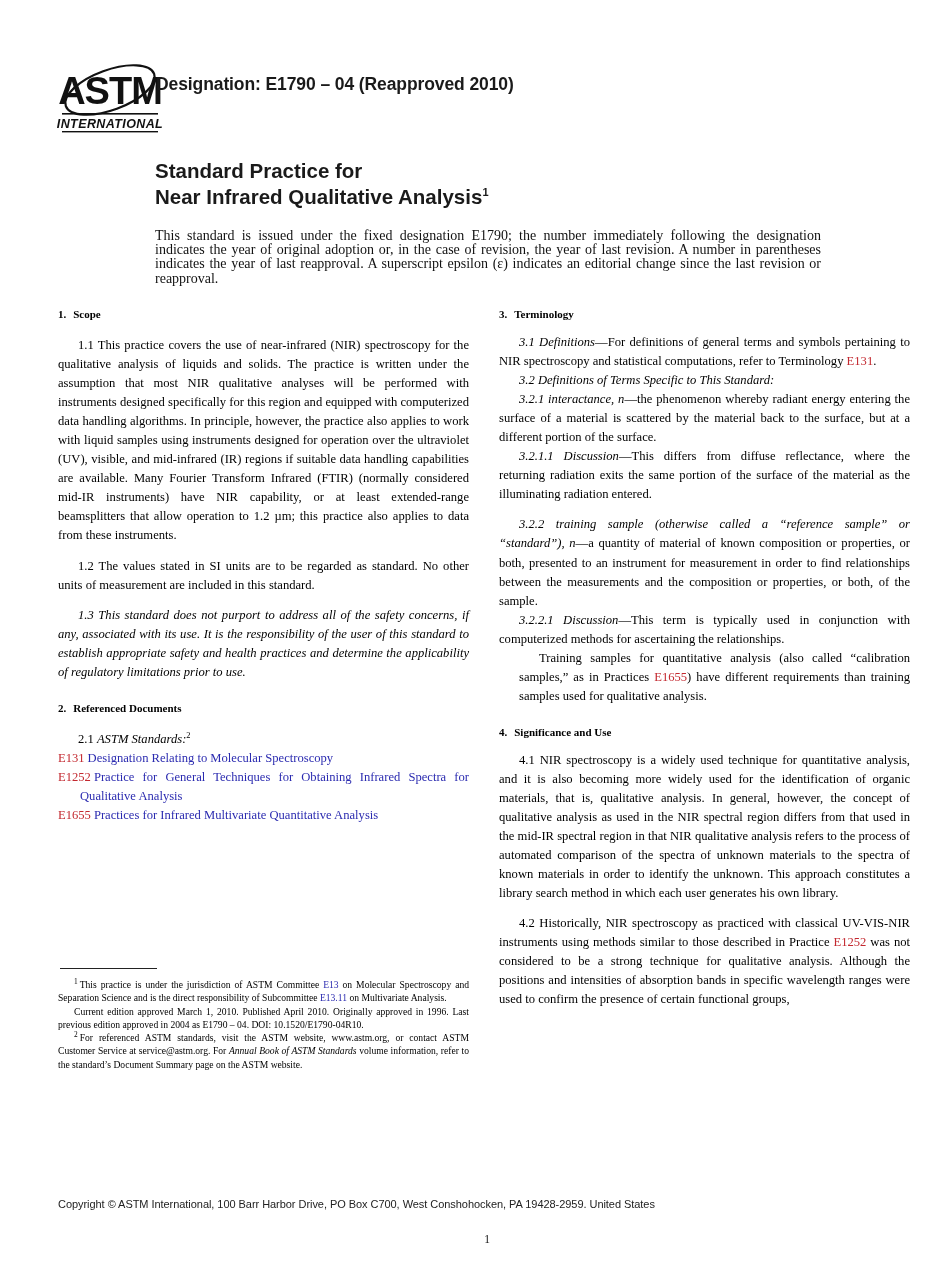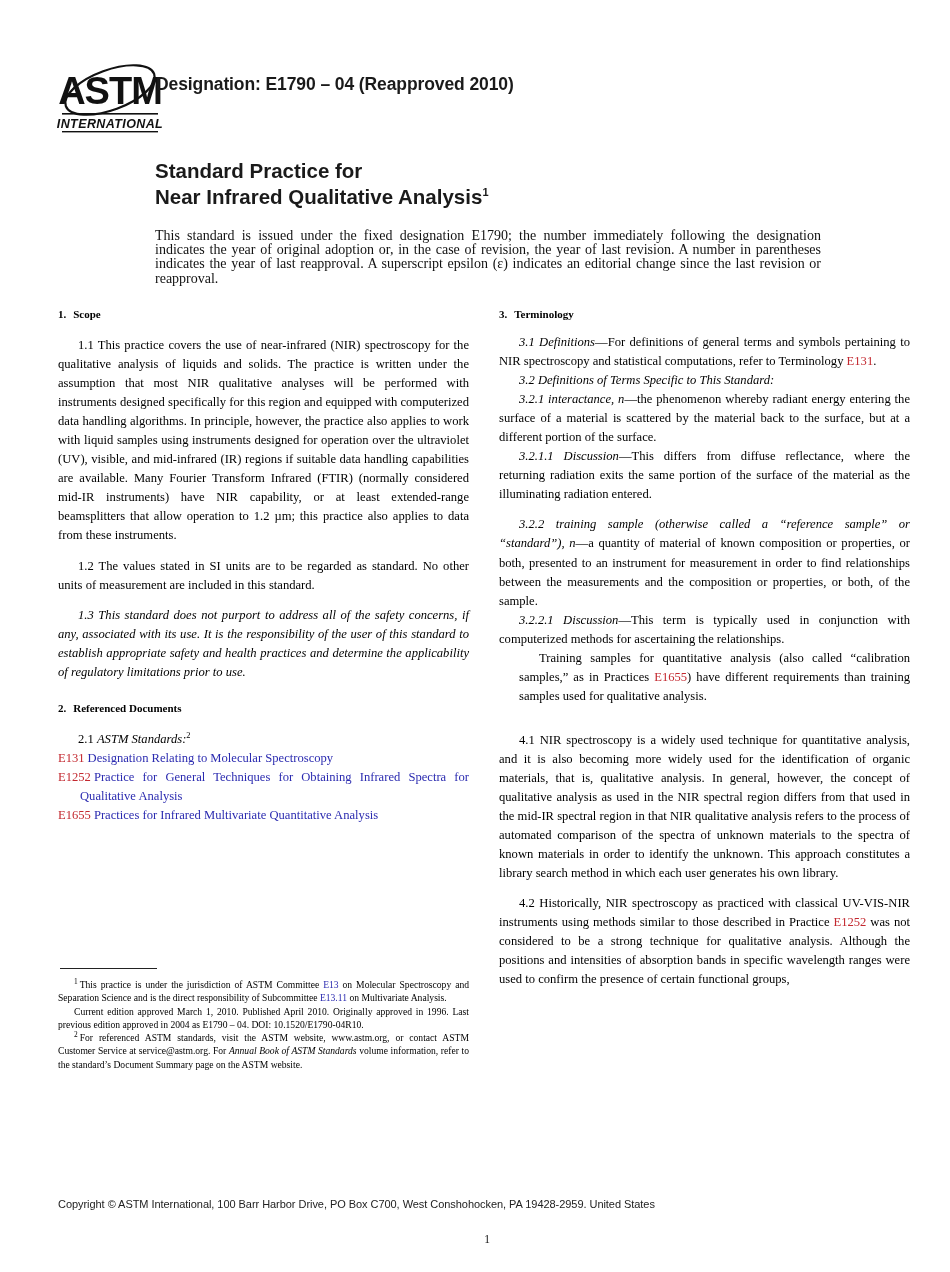--- a/index.html
+++ b/index.html
@@ -298,20 +298,23 @@
     <p class="para">
       <i>3.2.2.1 Discussion</i><span>—This term is typically used in conjunction with computerized methods for ascertaining the relationships.</span>
     </p>
 
     <p class="para hang" style="text-indent:20px">
       <span>Training samples for quantitative analysis (also called “calibration samples,” as in Practices </span><span class="ref-red">E1655</span><span>) have different requirements than training samples used for qualitative analysis.</span>
     </p>
 
     <div class="gap" style="height:17px"></div>
 
+    <h2 class="sec">
+      <span class="num">4.</span><span>Significance and Use</span>
+    </h2>
 
     <div class="sec-gap-sm"></div>
 
     <p class="para">4.1 NIR spectroscopy is a widely used technique for quantitative analysis, and it is also becoming more widely used for the identification of organic materials, that is, qualitative analysis. In general, however, the concept of qualitative analysis as used in the NIR spectral region differs from that used in the mid-IR spectral region in that NIR qualitative analysis refers to the process of automated comparison of the spectra of unknown materials to the spectra of known materials in order to identify the unknown. This approach constitutes a library search method in which each user generates his own library.</p>
 
     <div class="gap"></div>
 
     <p class="para">
       <span>4.2 Historically, NIR spectroscopy as practiced with classical UV-VIS-NIR instruments using methods similar to those described in Practice </span><span class="ref-red">E1252</span><span> was not considered to be a strong technique for qualitative analysis. Although the positions and intensities of absorption bands in specific wavelength ranges were used to confirm the presence of certain functional groups,</span>
     </p>

